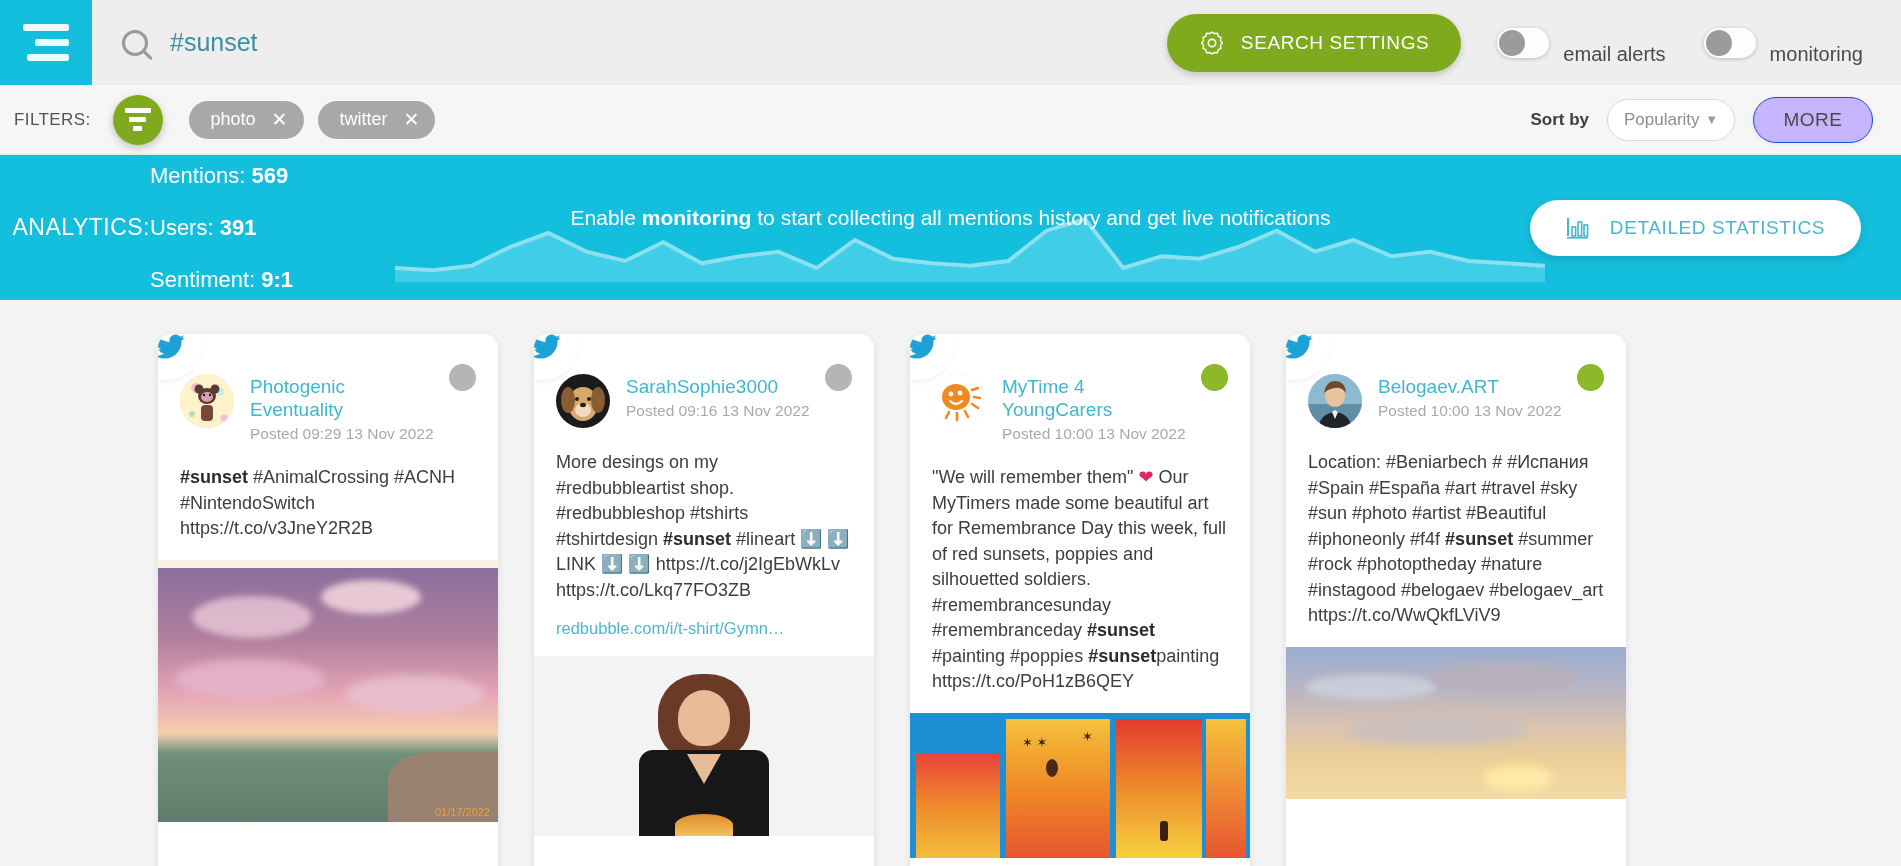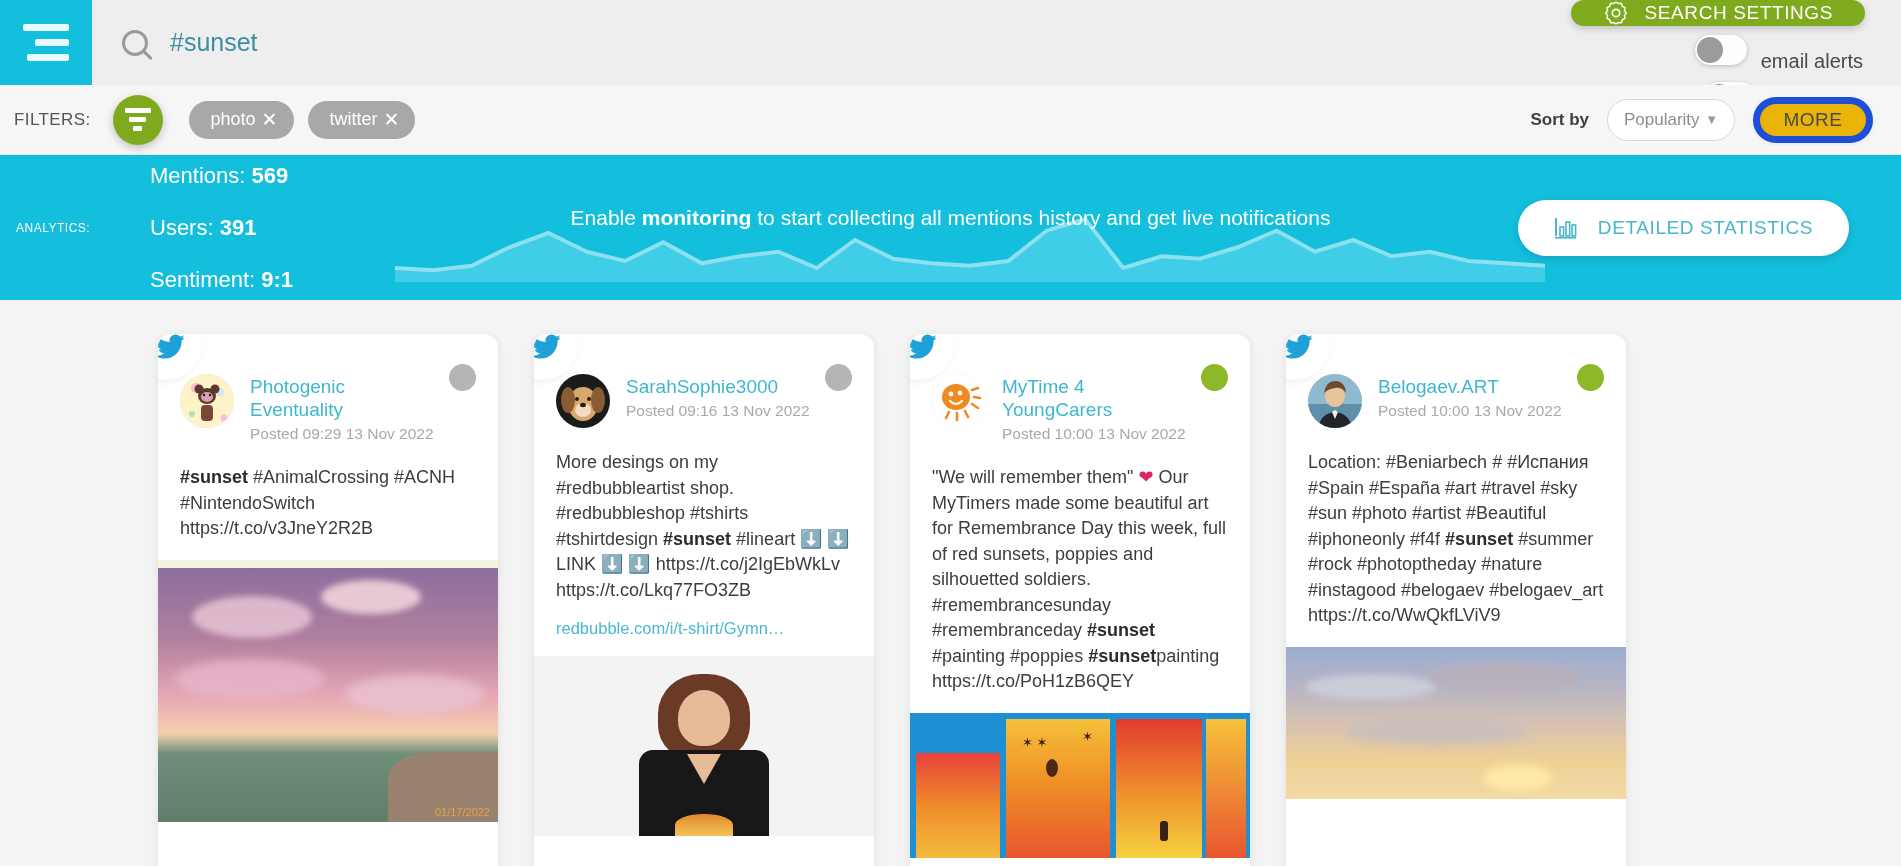--- a/index.html
+++ b/index.html
@@ -153,21 +153,21 @@
   .filter-fab i:nth-child(3) { width: 9px; }
 
   .chip {
     background: #a8a8a8;
     color: #fff;
     border-radius: 20px;
     height: 38px;
     padding: 0 16px 0 22px;
     display: flex;
     align-items: center;
-    gap: 6px;
+    gap: 16px;
     font-size: 18px;
     margin-right: 14px;
     cursor: pointer;
   }
   .chip .x { font-size: 19px; line-height: 1; cursor: pointer; }
 
   .sort-zone {
     margin-left: auto;
     display: flex;
     align-items: center;
@@ -183,47 +183,47 @@
     align-items: center;
     justify-content: space-between;
     padding: 0 16px;
     font-size: 17px;
     color: #8d8d8d;
     cursor: pointer;
   }
   .chev { font-size: 13px; color: #9a9a9a; }
   .more-btn {
     width: 120px; height: 46px;
-    border: 7px solid #1d4ed8;
+    border: 1px solid #1d4ed8;
     border-radius: 24px;
-    background: #eab308;
+    background: #c4b5fd;
     font-size: 19px;
     color: #4a4a4a;
     letter-spacing: .5px;
     cursor: pointer;
     box-shadow: 0 1px 4px rgba(0,0,0,.07);
     font-family: "Liberation Sans", sans-serif;
   }
 
   
   .analytics {
     height: 145px;
     background: #14bedd;
     position: relative;
     overflow: hidden;
     display: flex;
     align-items: center;
   }
   .analytics-label {
     color: #fff;
-    font-size: 12px;
+    font-size: 23px;
     letter-spacing: .5px;
     width: 150px;
-    text-align: left;
-    padding-left: 16px;
+    text-align: right;
+    padding-left: 0;
     z-index: 3;
   }
   .stats-col { z-index: 3; width: 260px; }
   .stats-col div {
     color: #fff;
     font-size: 22px;
     line-height: 52px;
     white-space: nowrap;
   }
   .stats-col b { font-weight: bold; }
@@ -239,21 +239,21 @@
     text-align: center;
     color: #fff;
     font-size: 21px;
     line-height: 30px;
     z-index: 3;
     pointer-events: none;
   }
   .monitor-note b { font-weight: bold; }
   .detailed-btn {
     position: absolute;
-    right: 52px; top: 50%;
+    right: 40px; top: 50%;
     transform: translateY(-50%);
     background: #fff;
     border: none;
     border-radius: 28px;
     height: 56px;
     padding: 0 36px;
     display: flex;
     align-items: center;
     gap: 20px;
     color: #49b6cc;
@@ -362,21 +362,21 @@
     <span></span>
     <span></span>
     <span></span>
   </div>
 
   <div class="search-zone">
     <div class="search-icon"></div>
     <input class="search-input" value="#sunset" placeholder="Search" style="">
   </div>
 
-  <div style="display:flex;align-items:flex-end;flex-direction:column;">
+  <div style="display:flex;align-items:center;">
     <button class="search-settings-btn">
       <svg class="gear-ico" viewBox="0 0 24 24">
         <path d="M12 2l2.2 1.3L17 3l.8 2.7L20.3 7l-.5 2.8L21.5 12l-1.7 2.2.5 2.8-2.5 1.3L17 21l-2.8-.3L12 22l-2.2-1.3L7 21l-.8-2.7L3.7 17l.5-2.8L2.5 12l1.7-2.2L3.7 7l2.5-1.3L7 3l2.8.3z" fill="none" stroke="#fff" stroke-width="1.3"></path>
         <circle cx="12" cy="12" r="3.4" fill="none" stroke="#fff" stroke-width="1.5"></circle>
       </svg>
       <span>SEARCH SETTINGS</span>
     </button>
 
     <div class="toggle-wrap">
       <div class="toggle">

